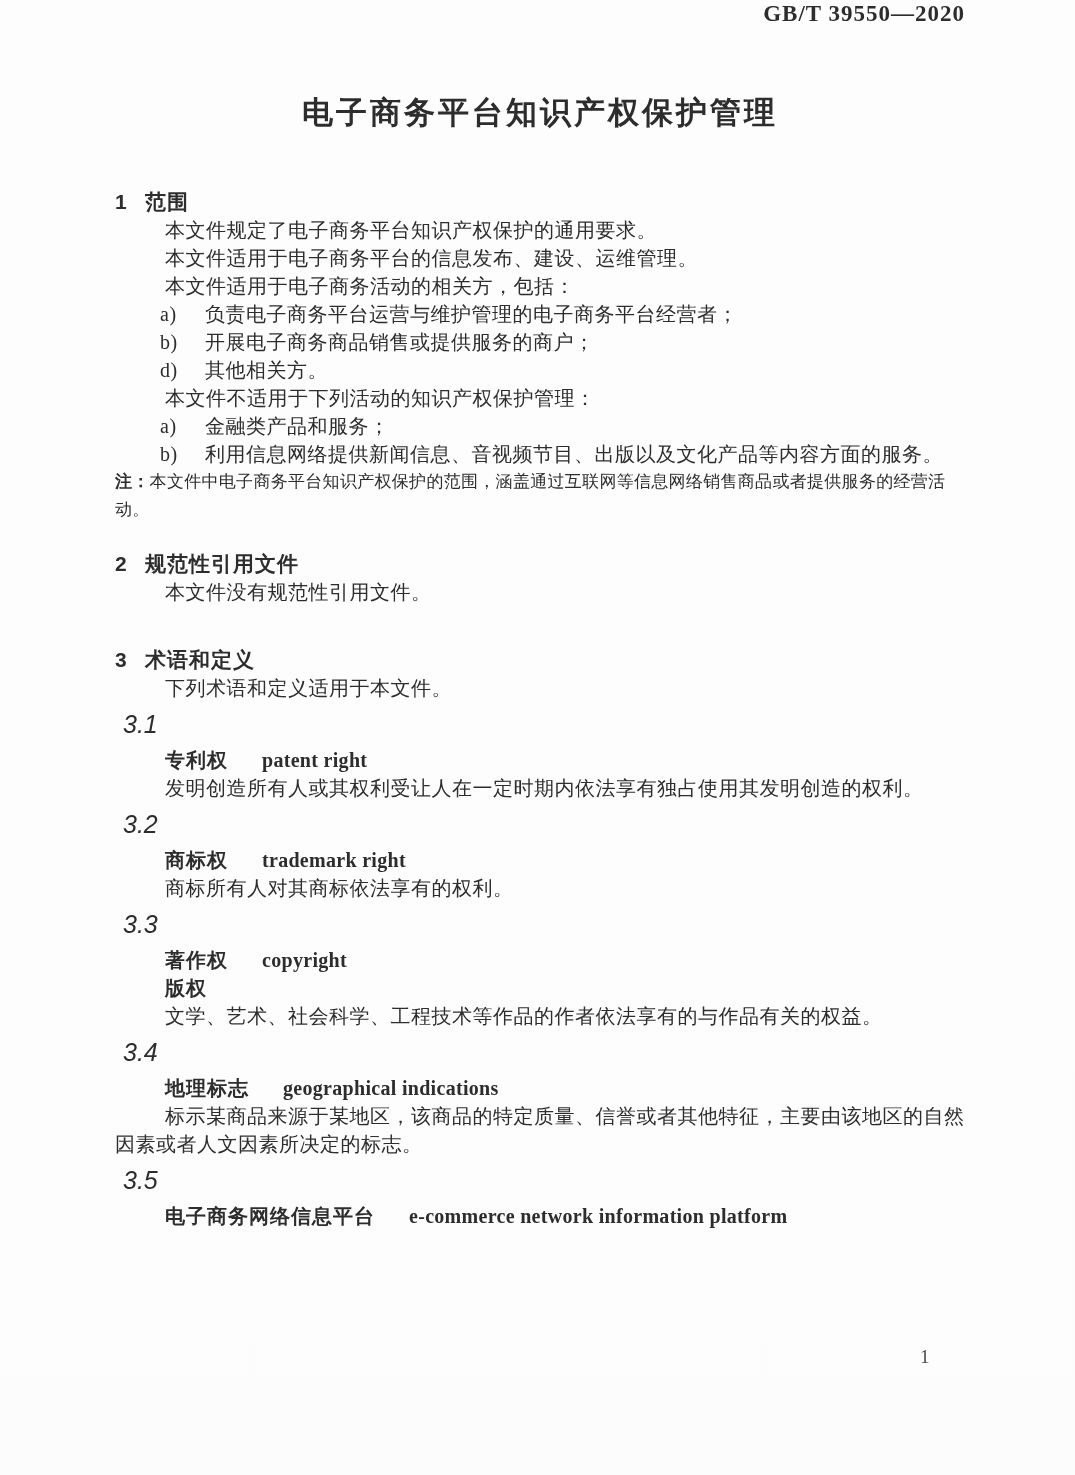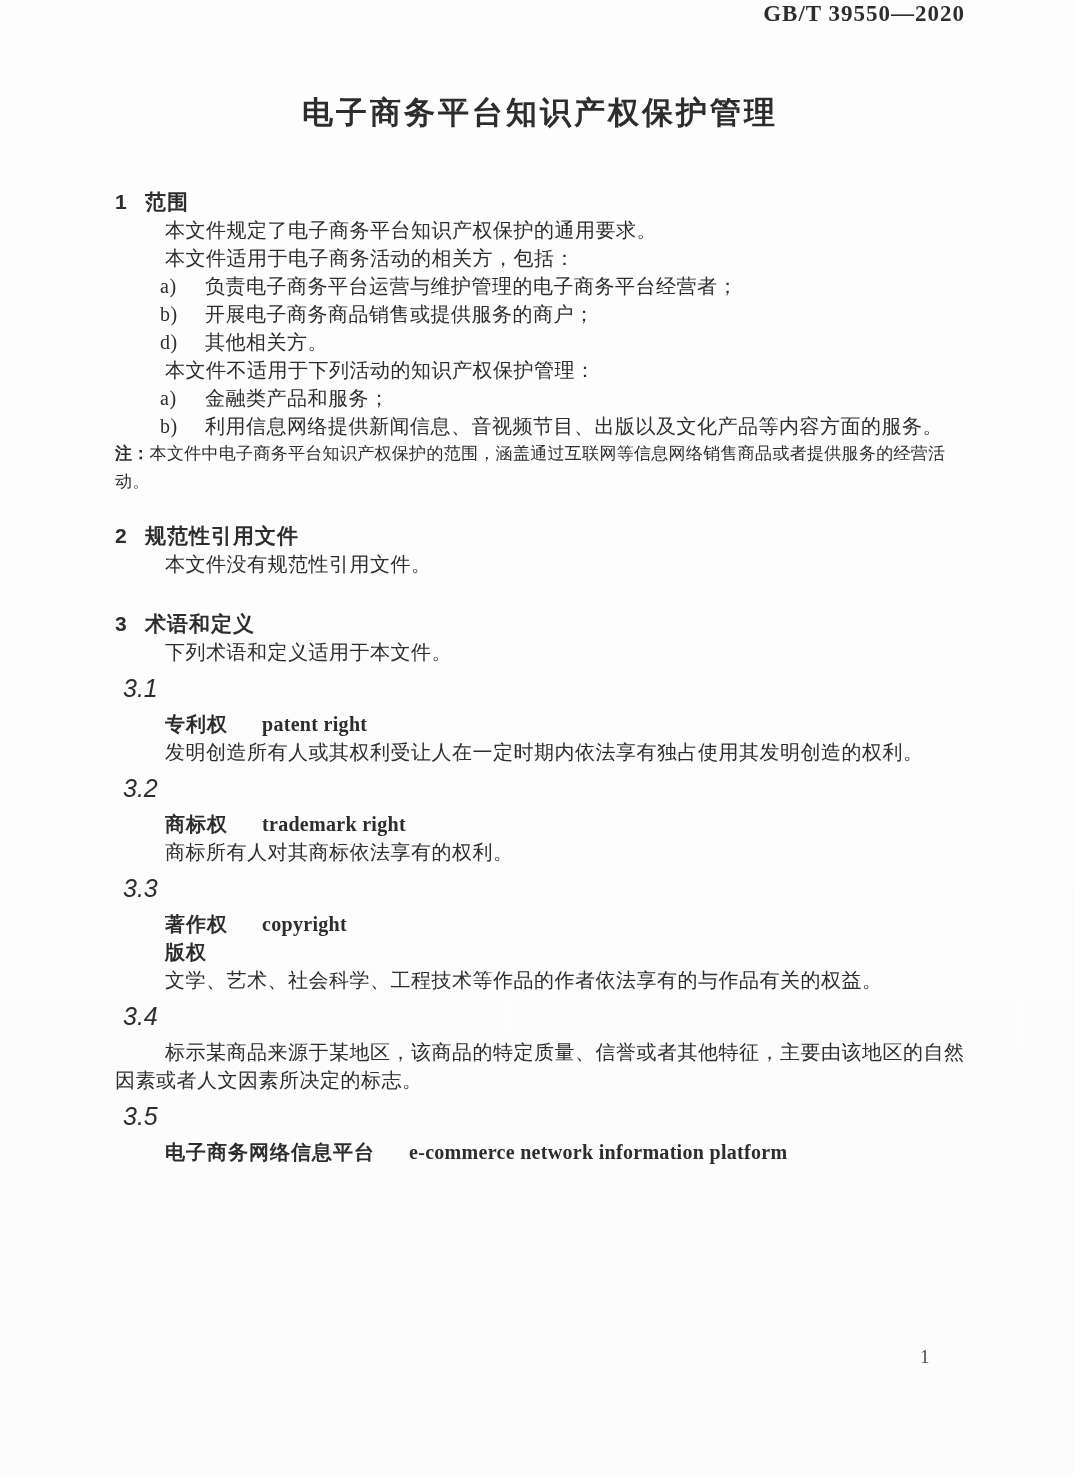--- a/index.html
+++ b/index.html
@@ -41,21 +41,21 @@
     line-height:28px;
     letter-spacing:1px;
   }
   .sec-h .num{display:inline-block;min-width:30px;letter-spacing:0;}
   .mt-s1h{margin-top:54px;}
   .mt-body{margin-top:36px;}
   .mt-p4{margin-top:6px;}
   .mt-note{margin-top:2px;}
   .mt-s2h{margin-top:26px;}
   .mt-s2p{margin-top:32px;}
-  .mt-s3h{margin-top:32px;}
+  .mt-s3h{margin-top:40px;}
   .mt-intro{margin-top:29px;}
   .mt-term{margin-top:2px;}
   .p{
     font-size:20px;
     line-height:28px;
     text-indent:50px;
     margin:0;
     letter-spacing:0.5px;
   }
   .li{
@@ -120,20 +120,21 @@
 
   <div class="doc-code">GB/T 39550—2020</div>
 
   <div class="title">电子商务平台知识产权保护管理</div>
 
   <div class="sec-h mt-s1h">
     <span class="num">1</span><span>范围</span>
   </div>
 
   <p class="p mt-body">本文件规定了电子商务平台知识产权保护的通用要求。</p>
+  <p class="p">本文件适用于电子商务平台的信息发布、建设、运维管理。</p>
   <p class="p">本文件适用于电子商务活动的相关方，包括：</p>
 
   <div class="li">
     <span class="marker">a)</span><span>负责电子商务平台运营与维护管理的电子商务平台经营者；</span>
   </div>
   <div class="li">
     <span class="marker">b)</span><span>开展电子商务商品销售或提供服务的商户；</span>
   </div>
   <div class="li">
     <span class="marker">d)</span><span>其他相关方。</span>
@@ -175,20 +176,23 @@
   <p class="def">商标所有人对其商标依法享有的权利。</p>
 
   <p class="term-id mt-term">3.3</p>
   <div class="term-name">
     <span class="zh">著作权</span><span class="en">copyright</span>
   </div>
   <div class="term-alt">版权</div>
   <p class="def">文学、艺术、社会科学、工程技术等作品的作者依法享有的与作品有关的权益。</p>
 
   <p class="term-id mt-term">3.4</p>
+  <div class="term-name">
+    <span class="zh">地理标志</span><span class="en">geographical indications</span>
+  </div>
   <p class="def">标示某商品来源于某地区，该商品的特定质量、信誉或者其他特征，主要由该地区的自然因素或者人文因素所决定的标志。</p>
 
   <p class="term-id mt-term">3.5</p>
   <div class="term-name">
     <span class="zh">电子商务网络信息平台</span><span class="en">e-commerce network information platform</span>
   </div>
 
   <div class="page-number">1</div>
 
 </div>

